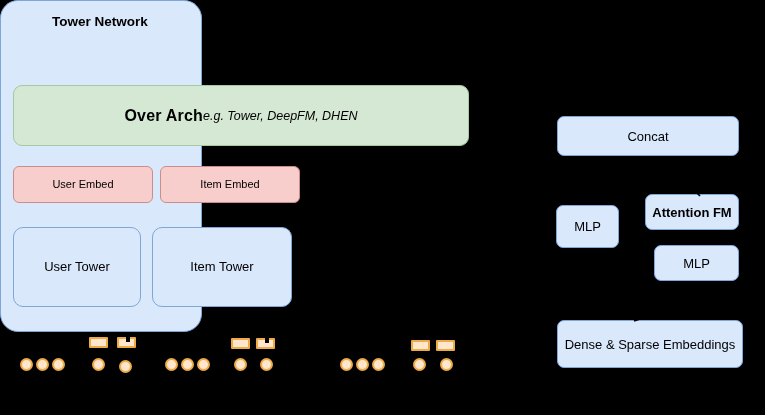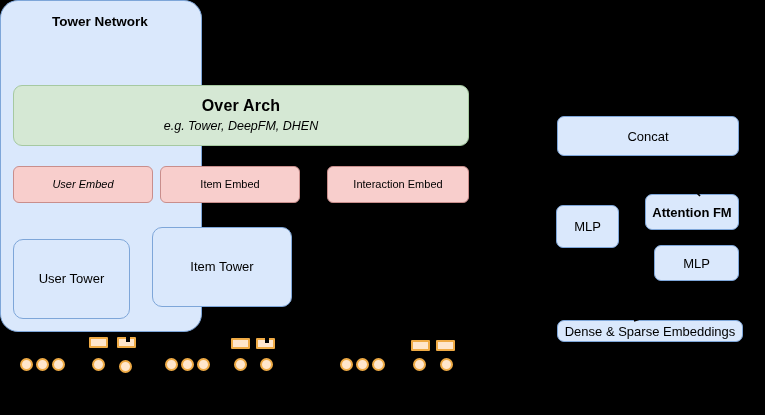--- a/index.html
+++ b/index.html
@@ -1,36 +1,36 @@
 <!DOCTYPE html>
 <html><head>
 <meta charset="utf-8">
 <style>
   html,body{margin:0;padding:0;background:#000;}
   body{width:765px;height:415px;position:relative;overflow:hidden;
        font-family:"Liberation Sans","DejaVu Sans",sans-serif;color:#000;}
   #stage{position:absolute;left:0;top:0;width:765px;height:415px;}
 
   .box{position:absolute;box-sizing:border-box;display:flex;
-       flex-direction:column;align-items:center;justify-content:center;
+       flex-direction:row;align-items:center;justify-content:center;
        text-align:center;line-height:1.25;}
 
   
   #over-arch{left:13px;top:85px;width:456px;height:61px;
     background:#d5e8d4;border:1px solid #a6c9a1;border-radius:9px;}
   #over-arch .t1{font-size:16px;font-weight:bold;letter-spacing:.2px;}
   #over-arch .t2{font-size:12.5px;font-style:italic;margin-top:3px;}
 
   .embed{height:37px;background:#f8cecc;border:1px solid #c98e8c;border-radius:6px;font-size:11px;}
-  #embed-user{left:13px;top:166px;width:140px;font-style:italic;}
+  #embed-user{left:13px;top:166px;width:140px;}
   #embed-item{left:160px;top:166px;width:140px;}
   #embed-inter{left:327px;top:166px;width:142px;}
 
   .tower{height:80px;background:#dae8fc;border:1px solid #7ea6d9;border-radius:10px;font-size:13px;}
-  #tower-user{left:13px;top:239px;width:117px;}
+  #tower-user{left:13px;top:227px;width:128px;}
   #tower-item{left:152px;top:227px;width:140px;}
   #tower-inter{left:327px;top:227px;width:142px;}
 
   
   .glyphs{position:absolute;}
   .g-rect{position:absolute;width:19px;height:11px;background:#ffe6cc;
           border:2px solid #efab46;box-sizing:border-box;border-radius:1px;}
   .g-rect.notch::after{content:"";position:absolute;left:7px;top:-2px;
           width:4px;height:5px;background:#000;}
   .g-circ{position:absolute;width:13px;height:13px;background:#ffe6cc;
@@ -41,21 +41,21 @@
     background:#dae8fc;border:1px solid #7ea6d9;border-radius:18px;}
   #tn-title{position:absolute;left:0;top:14px;width:200px;text-align:center;
     font-size:13.5px;font-weight:bold;}
   .rbox{position:absolute;box-sizing:border-box;display:flex;align-items:center;
     justify-content:center;text-align:center;background:#dae8fc;
     border:1px solid #7ea6d9;border-radius:7px;font-size:13px;}
   #concat{left:557px;top:116px;width:182px;height:40px;}
   #mlp-left{left:556px;top:205px;width:63px;height:43px;}
   #attn-fm{left:645px;top:194px;width:94px;height:36px;font-weight:bold;}
   #mlp-right{left:654px;top:245px;width:85px;height:36px;}
-  #dense{left:557px;top:320px;width:186px;height:22px;}
+  #dense{left:557px;top:320px;width:186px;height:48px;}
   #dash-group{position:absolute;left:639px;top:185px;width:108px;height:118px;
     border:2px dashed #000;border-radius:10px;box-sizing:border-box;background:transparent;}
 
   svg.arrows{position:absolute;left:0;top:0;width:765px;height:415px;
     pointer-events:none;overflow:visible;}
 </style>
 </head>
 <body>
 
 <div id="stage">
@@ -63,23 +63,20 @@
   <div class="box" id="over-arch">
     <div class="t1">Over Arch</div>
     <div class="t2">e.g. Tower, DeepFM, DHEN</div>
   </div>
 
   <div class="box embed" id="embed-user">
     <span>User Embed</span>
   </div>
   <div class="box embed" id="embed-item">
     <span>Item Embed</span>
-  </div>
-  <div class="box embed" id="embed-inter">
-    <span>Interaction Embed</span>
   </div>
 
   <div class="box tower" id="tower-user">
     <span>User Tower</span>
   </div>
   <div class="box tower" id="tower-item">
     <span>Item Tower</span>
   </div>
 
   <div class="glyphs" style="left:0;top:0;">

